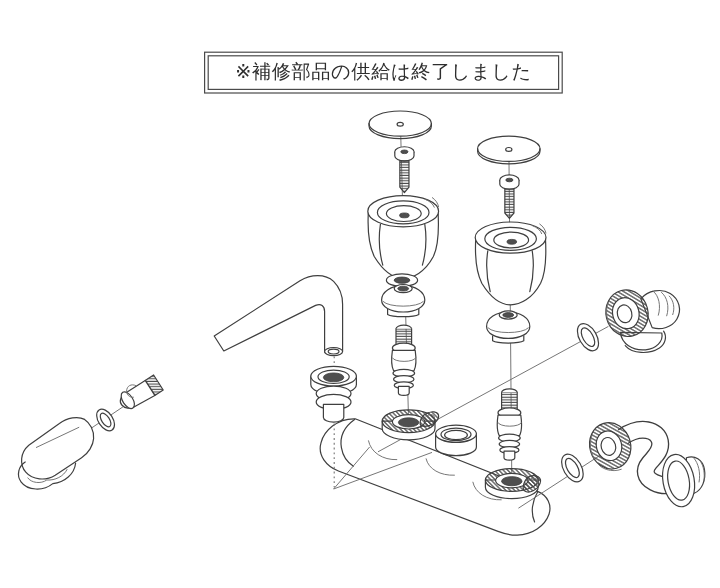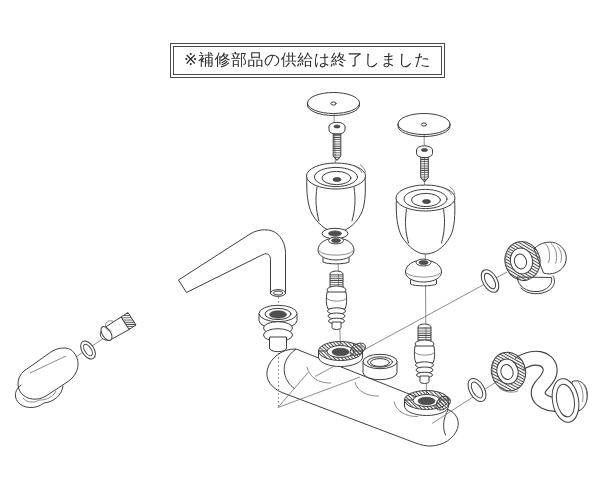--- a/index.html
+++ b/index.html
@@ -2,21 +2,21 @@
 <html style="--background: #ffffff; --line: #3f3f3f; --thin_line: #707070; --dark_fill: #4f4f4f;"><head>
 <meta charset="utf-8">
 <style>
   :root{
     --background:#ffffff; --line:#3f3f3f; --thin_line:#707070; --dark_fill:#4f4f4f;
   }
   html,body{margin:0;padding:0;}
   body{width:600px;height:490px;background:var(--background);position:relative;overflow:hidden;
        font-family:"Liberation Sans","DejaVu Sans",sans-serif;}
   .notice-box{position:absolute;left:170px;top:43px;border:1px solid #4a4a4a;padding:2px;background:var(--background);z-index:5;}
-  .notice-inner{border:1px solid #4a4a4a;padding:3px 10px;font-size:16px;letter-spacing:.5px;color:#2e2e2e;white-space:nowrap;}
+  .notice-inner{border:1px solid #4a4a4a;padding:3px 22px;font-size:16px;letter-spacing:.5px;color:#2e2e2e;white-space:nowrap;}
   svg{position:absolute;left:0;top:0;}
   .ln{fill:none;stroke:var(--line);stroke-width:1;stroke-linecap:round;stroke-linejoin:round;}
   .fw{fill:var(--background);stroke:var(--line);stroke-width:1;stroke-linejoin:round;}
   .fh{fill:url(#hatchH);stroke:var(--line);stroke-width:1;stroke-linejoin:round;}
   .fk{fill:url(#knurl);stroke:var(--line);stroke-width:1;stroke-linejoin:round;}
   .fd{fill:var(--dark_fill);stroke:var(--line);stroke-width:.7;}
   .thin{fill:none;stroke:var(--thin_line);stroke-width:.8;}
   .axis{fill:none;stroke:var(--thin_line);stroke-width:.9;stroke-dasharray:1.6 2.4;}
   .tubeO{fill:none;stroke:var(--line);stroke-width:15;stroke-linecap:butt;}
   .tubeI{fill:none;stroke:var(--background);stroke-width:12.8;stroke-linecap:butt;}

